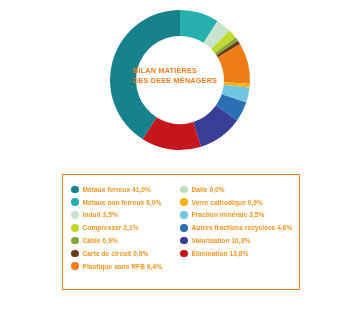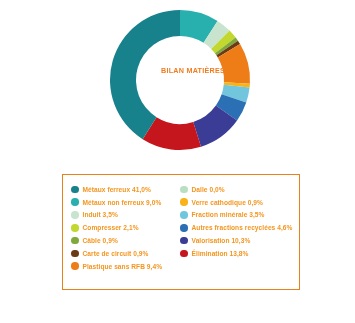--- a/index.html
+++ b/index.html
@@ -27,21 +27,21 @@
     position: absolute;
     left: 108px;
     top: 4px;
   }
 
   #center-label {
     position: absolute;
     left: 133px;
     top: 66px;
     width: 92px;
-    text-align: right;
+    text-align: left;
     color: #F07C1E;
     font-size: 7.2px;
     font-weight: bold;
     letter-spacing: 0.25px;
     line-height: 9.5px;
     text-transform: uppercase;
   }
   #center-label .cl-line { display: block; white-space: nowrap; }
 
   #legend-box {
@@ -112,20 +112,21 @@
         <path d="M 141.58842502429576 83.57965056173235 A 70 70 0 0 1 138.25408928143966 98.59193779840547 L 113.6454275483335 90.20064661614057 A 44 44 0 0 0 115.74129572955732 80.76435178166034 Z" fill="#71C6DE"></path>
         <path d="M 138.25408928143966 98.59193779840547 A 70 70 0 0 1 129.05511990403835 116.55506494552569 L 107.86321822539554 101.49175510861615 A 44 44 0 0 0 113.6454275483335 90.20064661614057 Z" fill="#2B6FB4"></path>
         <path d="M 129.05511990403835 116.55506494552569 A 70 70 0 0 1 93.02316143282252 142.76845575097184 L 85.21455861491702 117.96874361489657 A 44 44 0 0 0 107.86321822539554 101.49175510861615 Z" fill="#3B3C96"></path>
         <path d="M 93.02316143282252 142.76845575097184 A 70 70 0 0 1 34.64465677185144 135.19947915570893 L 48.519498542306614 113.21110118358847 A 44 44 0 0 0 85.21455861491702 117.96874361489657 Z" fill="#C4161C"></path>
         <path d="M 34.64465677185144 135.19947915570893 A 70 70 0 0 1 71.99999999999999 6 L 71.99999999999999 32 A 44 44 0 0 0 48.519498542306614 113.21110118358847 Z" fill="#17818C"></path>
       </g>
   </svg>
 
   <div id="center-label">
     <span class="cl-line">BILAN MATIÈRES</span>
+    <span class="cl-line">DES DEEE MÉNAGERS</span>
   </div>
 
 </div>
 
 <div id="legend-box">
   <div id="legend-cols">
     <div class="legend-col col-left" id="legend-col-left">
         <div class="legend-item">
           <span class="legend-swatch" style="background: rgb(23, 129, 140);"></span>
           <span class="legend-text" style="color: rgb(244, 149, 30);">Métaux ferreux 41,0%</span>

